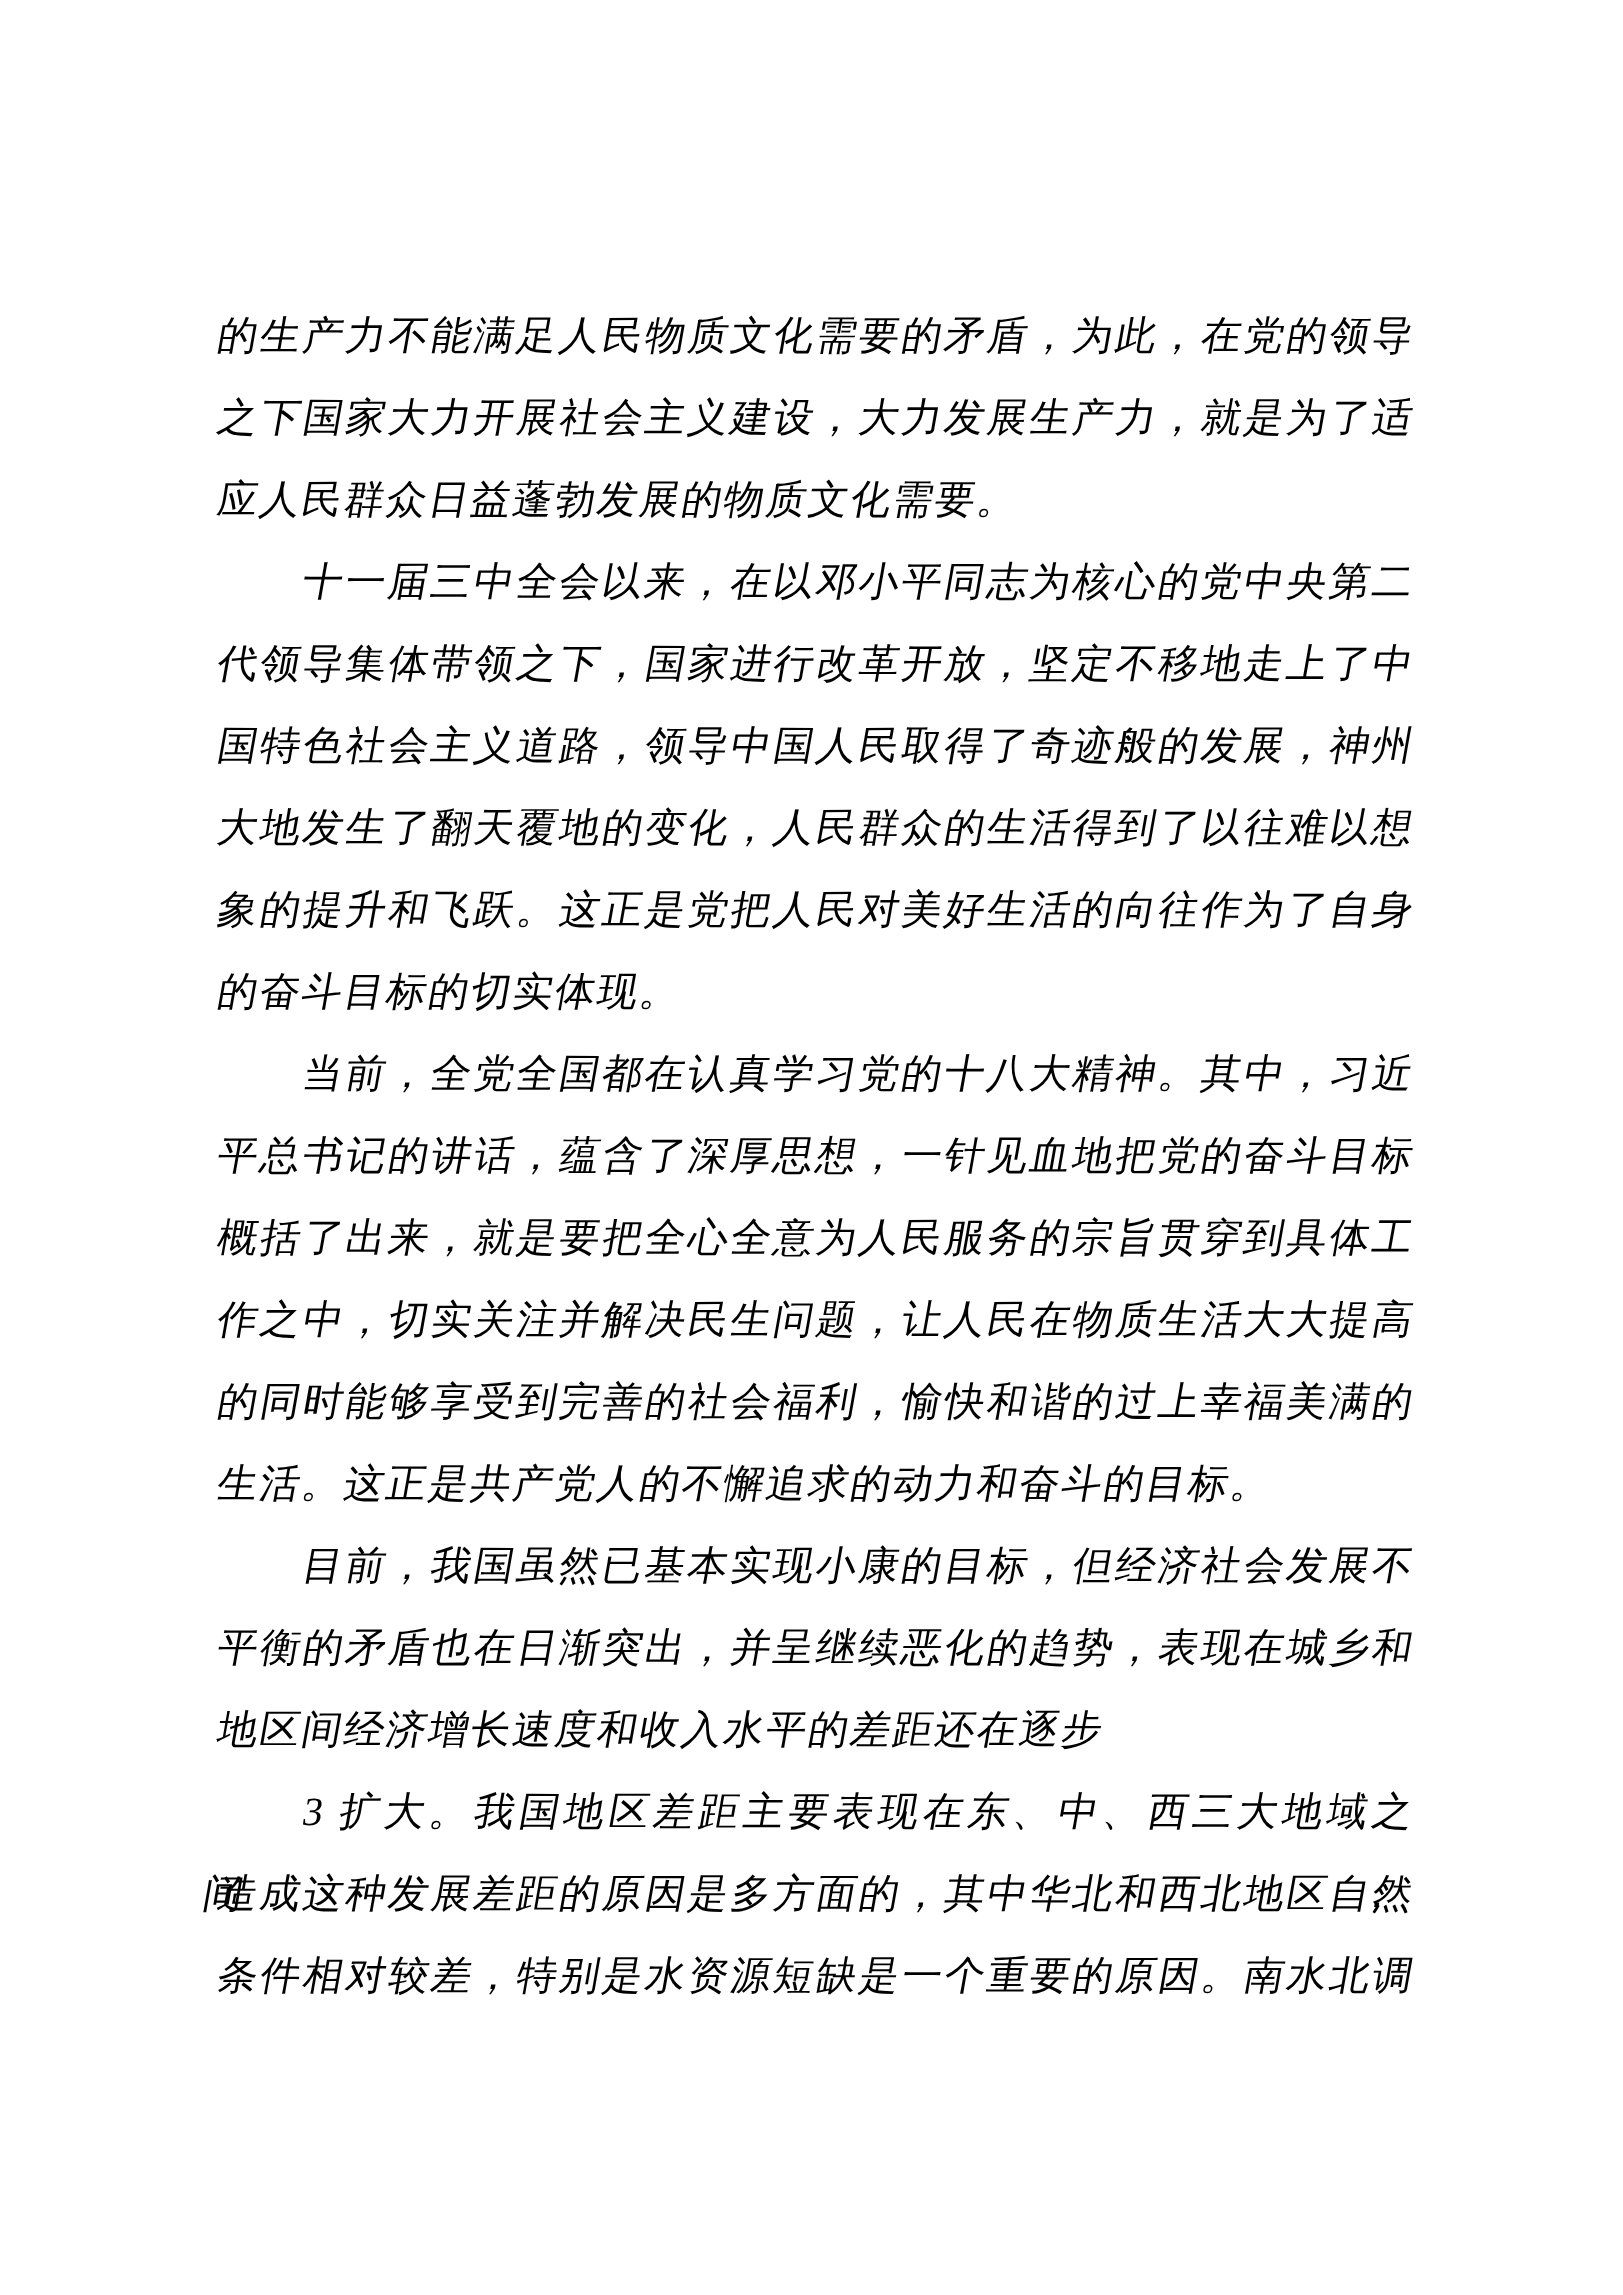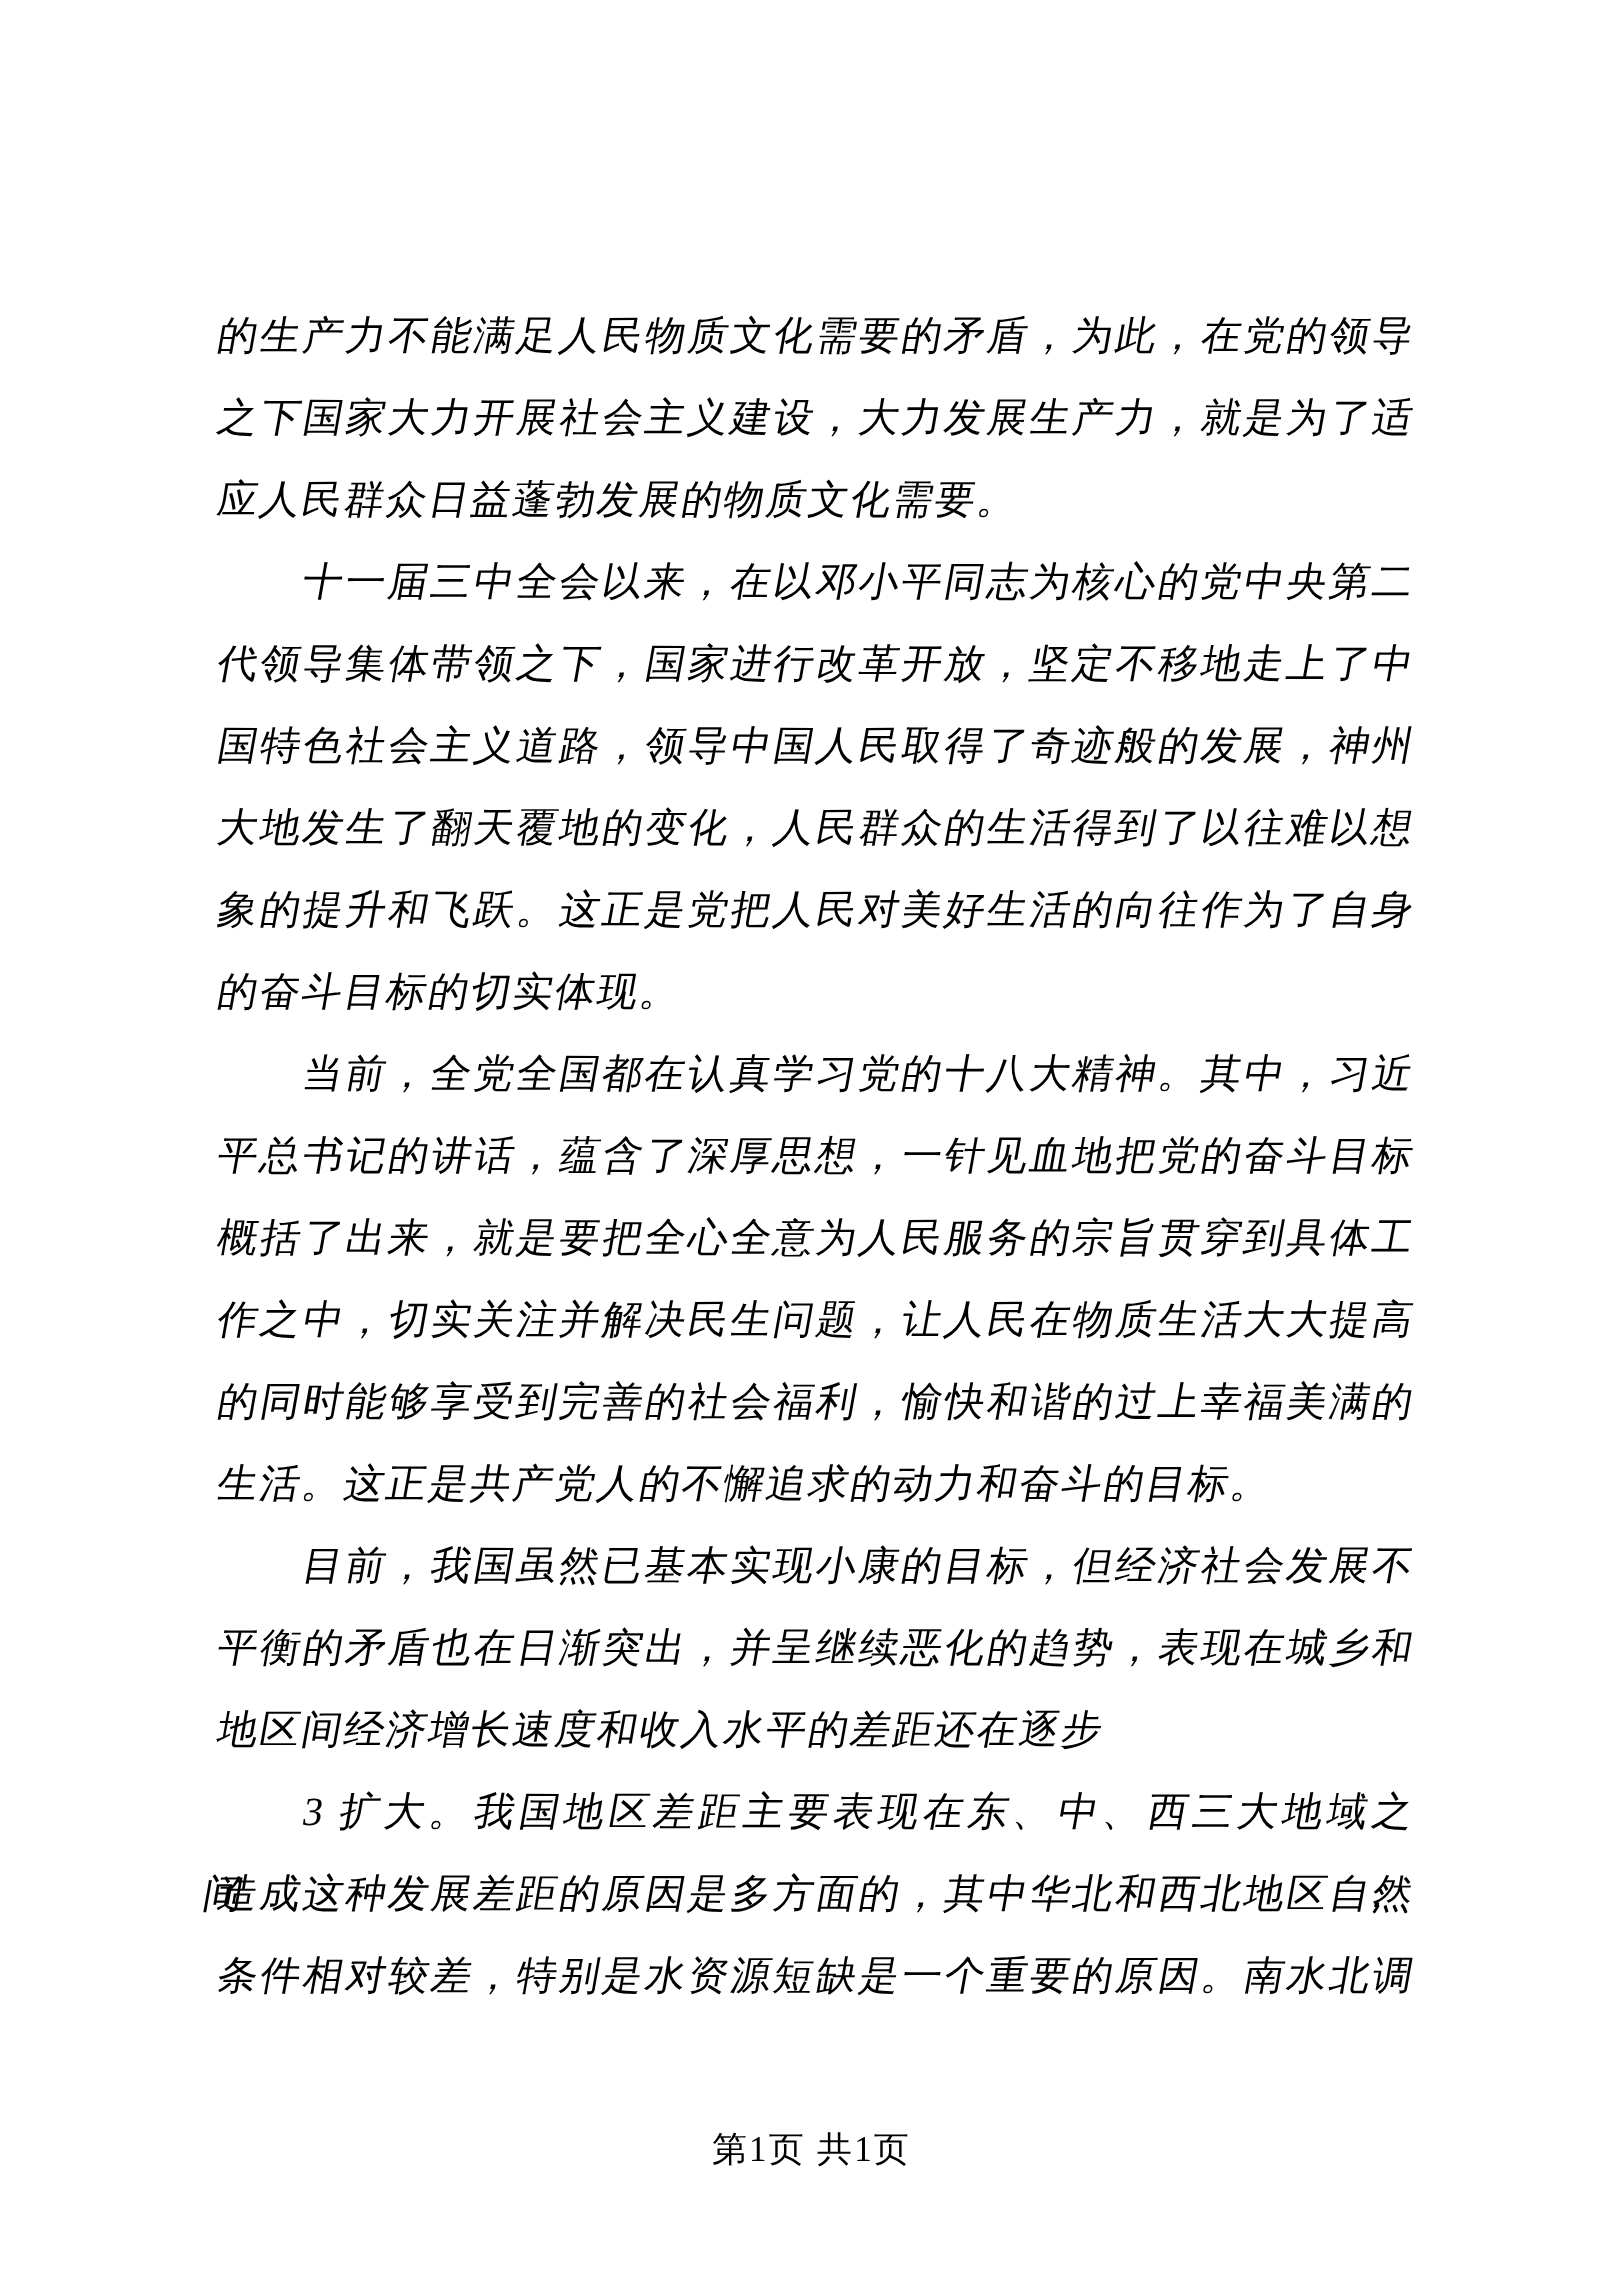--- a/index.html
+++ b/index.html
@@ -96,18 +96,15 @@
     </div>
 
     <div class="para">
       <div class="line indent">3 扩大。我国地区差距主要表现在东、中、西三大地域之间，</div>
       <div class="line">造成这种发展差距的原因是多方面的，其中华北和西北地区自然</div>
       <div class="line">条件相对较差，特别是水资源短缺是一个重要的原因。南水北调</div>
     </div>
 
   </main>
 
-  <footer class="page-footer">
-    <span>第1页 共1页</span>
-  </footer>
 
 </div>
 
 
 </body></html>

